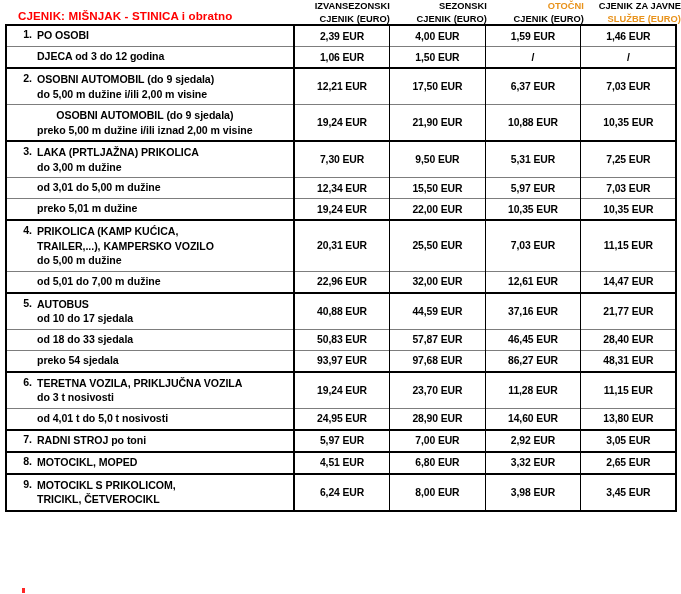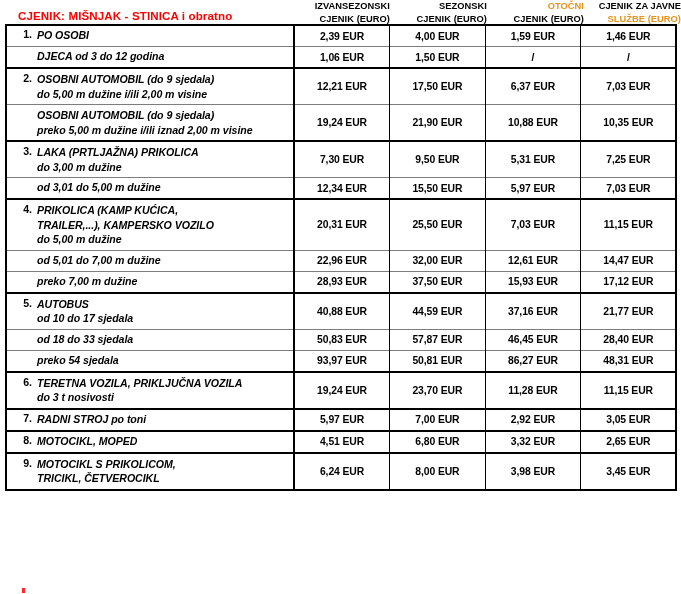--- a/index.html
+++ b/index.html
@@ -84,21 +84,21 @@
     font-size: 10.4px;
     font-weight: bold;
     border-right: 1.6px solid #000;
     letter-spacing: -0.1px;
     white-space: nowrap;
   }
   td.val.last { border-right: none; }
 
   
   tr.grp-start > td { border-top: 2.3px solid #000; }
-  tr.sub-start > td { border-top: 1.9px solid #7d7d7d; }
+  tr.sub-start > td { border-top: 1.9px solid #7d7d7d; text-align: center; }
   tr.first > td { border-top: none; }
 
   
   .lab-wrap {
     display: flex;
     align-items: flex-start;
     padding: 3px 4px 3px 0;
     min-height: 16px;
   }
   .num {
@@ -110,21 +110,21 @@
     font-weight: bold;
     box-sizing: border-box;
     padding-top: 0px;
   }
   .txt {
     font-size: 10.6px;
     font-weight: bold;
     line-height: 14.5px;
     letter-spacing: -0.05px;
   }
-  .txt .ln { display: block; white-space: nowrap; font-style: italic; }
+  .txt .ln { display: block; white-space: nowrap; }
   .ast { color: #FF0000; font-weight: bold; }
 
   .lab-wrap.tight { padding-top: 2px; padding-bottom: 2px; }
 
   
   .bottom-tick {
     position: absolute;
     left: 22px;
     top: 588px;
     width: 3px;
@@ -251,20 +251,34 @@
               <div class="txt">
                 <span class="ln">od 3,01 do 5,00 m dužine</span>
               </div>
             </div>
           </td>
           <td class="val">12,34 EUR</td>
           <td class="val">15,50 EUR</td>
           <td class="val">5,97 EUR</td>
           <td class="val last">7,03 EUR</td>
         </tr>
+        <tr class="sub-start">
+          <td class="label">
+            <div class="lab-wrap tight">
+              <div class="num"></div>
+              <div class="txt">
+                <span class="ln">preko 5,01 m dužine</span>
+              </div>
+            </div>
+          </td>
+          <td class="val">19,24 EUR</td>
+          <td class="val">22,00 EUR</td>
+          <td class="val">10,35 EUR</td>
+          <td class="val last">10,35 EUR</td>
+        </tr>
         <tr class="grp-start">
           <td class="label">
             <div class="lab-wrap">
               <div class="num">4.</div>
               <div class="txt">
                 <span class="ln">PRIKOLICA  (KAMP KUĆICA,</span>
                 <span class="ln">TRAILER,...), KAMPERSKO VOZILO</span>
                 <span class="ln">do 5,00 m dužine</span>
               </div>
             </div>
@@ -281,34 +295,20 @@
               <div class="txt">
                 <span class="ln">od 5,01 do 7,00 m dužine</span>
               </div>
             </div>
           </td>
           <td class="val">22,96 EUR</td>
           <td class="val">32,00 EUR</td>
           <td class="val">12,61 EUR</td>
           <td class="val last">14,47 EUR</td>
         </tr>
-        <tr class="sub-start">
-          <td class="label">
-            <div class="lab-wrap tight">
-              <div class="num"></div>
-              <div class="txt">
-                <span class="ln">preko 7,00 m dužine</span>
-              </div>
-            </div>
-          </td>
-          <td class="val">28,93 EUR</td>
-          <td class="val">37,50 EUR</td>
-          <td class="val">15,93 EUR</td>
-          <td class="val last">17,12 EUR</td>
-        </tr>
         <tr class="grp-start">
           <td class="label">
             <div class="lab-wrap">
               <div class="num">5.</div>
               <div class="txt">
                 <span class="ln">AUTOBUS</span>
                 <span class="ln">od 10 do 17 sjedala</span>
               </div>
             </div>
           </td>
@@ -334,39 +334,53 @@
         <tr class="sub-start">
           <td class="label">
             <div class="lab-wrap tight">
               <div class="num"></div>
               <div class="txt">
                 <span class="ln">preko 54 sjedala</span>
               </div>
             </div>
           </td>
           <td class="val">93,97 EUR</td>
-          <td class="val">50,81 EUR</td>
+          <td class="val">97,68 EUR</td>
           <td class="val">86,27 EUR</td>
           <td class="val last">48,31 EUR</td>
         </tr>
         <tr class="grp-start">
           <td class="label">
             <div class="lab-wrap">
               <div class="num">6.</div>
               <div class="txt">
                 <span class="ln">TERETNA VOZILA, PRIKLJUČNA VOZILA</span>
                 <span class="ln">do 3 t nosivosti</span>
               </div>
             </div>
           </td>
           <td class="val">19,24 EUR</td>
           <td class="val">23,70 EUR</td>
           <td class="val">11,28 EUR</td>
           <td class="val last">11,15 EUR</td>
         </tr>
+        <tr class="sub-start">
+          <td class="label">
+            <div class="lab-wrap tight">
+              <div class="num"></div>
+              <div class="txt">
+                <span class="ln">od 4,01 t do 5,0 t nosivosti</span>
+              </div>
+            </div>
+          </td>
+          <td class="val">24,95 EUR</td>
+          <td class="val">28,90 EUR</td>
+          <td class="val">14,60 EUR</td>
+          <td class="val last">13,80 EUR</td>
+        </tr>
         <tr class="grp-start">
           <td class="label">
             <div class="lab-wrap tight">
               <div class="num">7.</div>
               <div class="txt">
                 <span class="ln">RADNI STROJ po toni <span class="ast"></span></span>
               </div>
             </div>
           </td>
           <td class="val">5,97 EUR</td>

